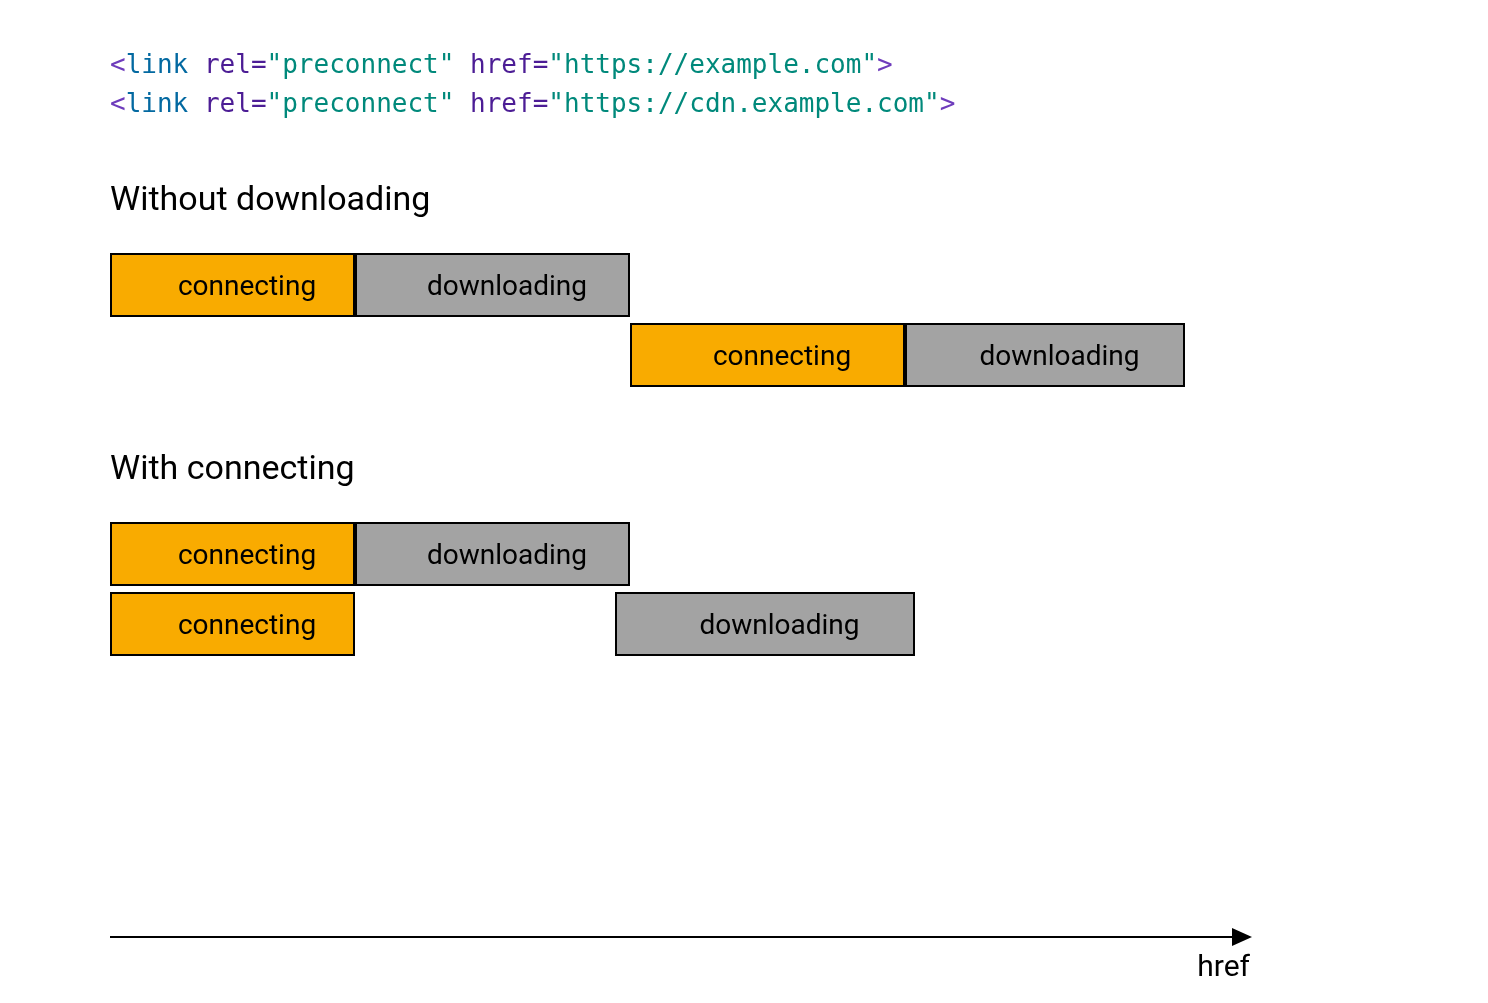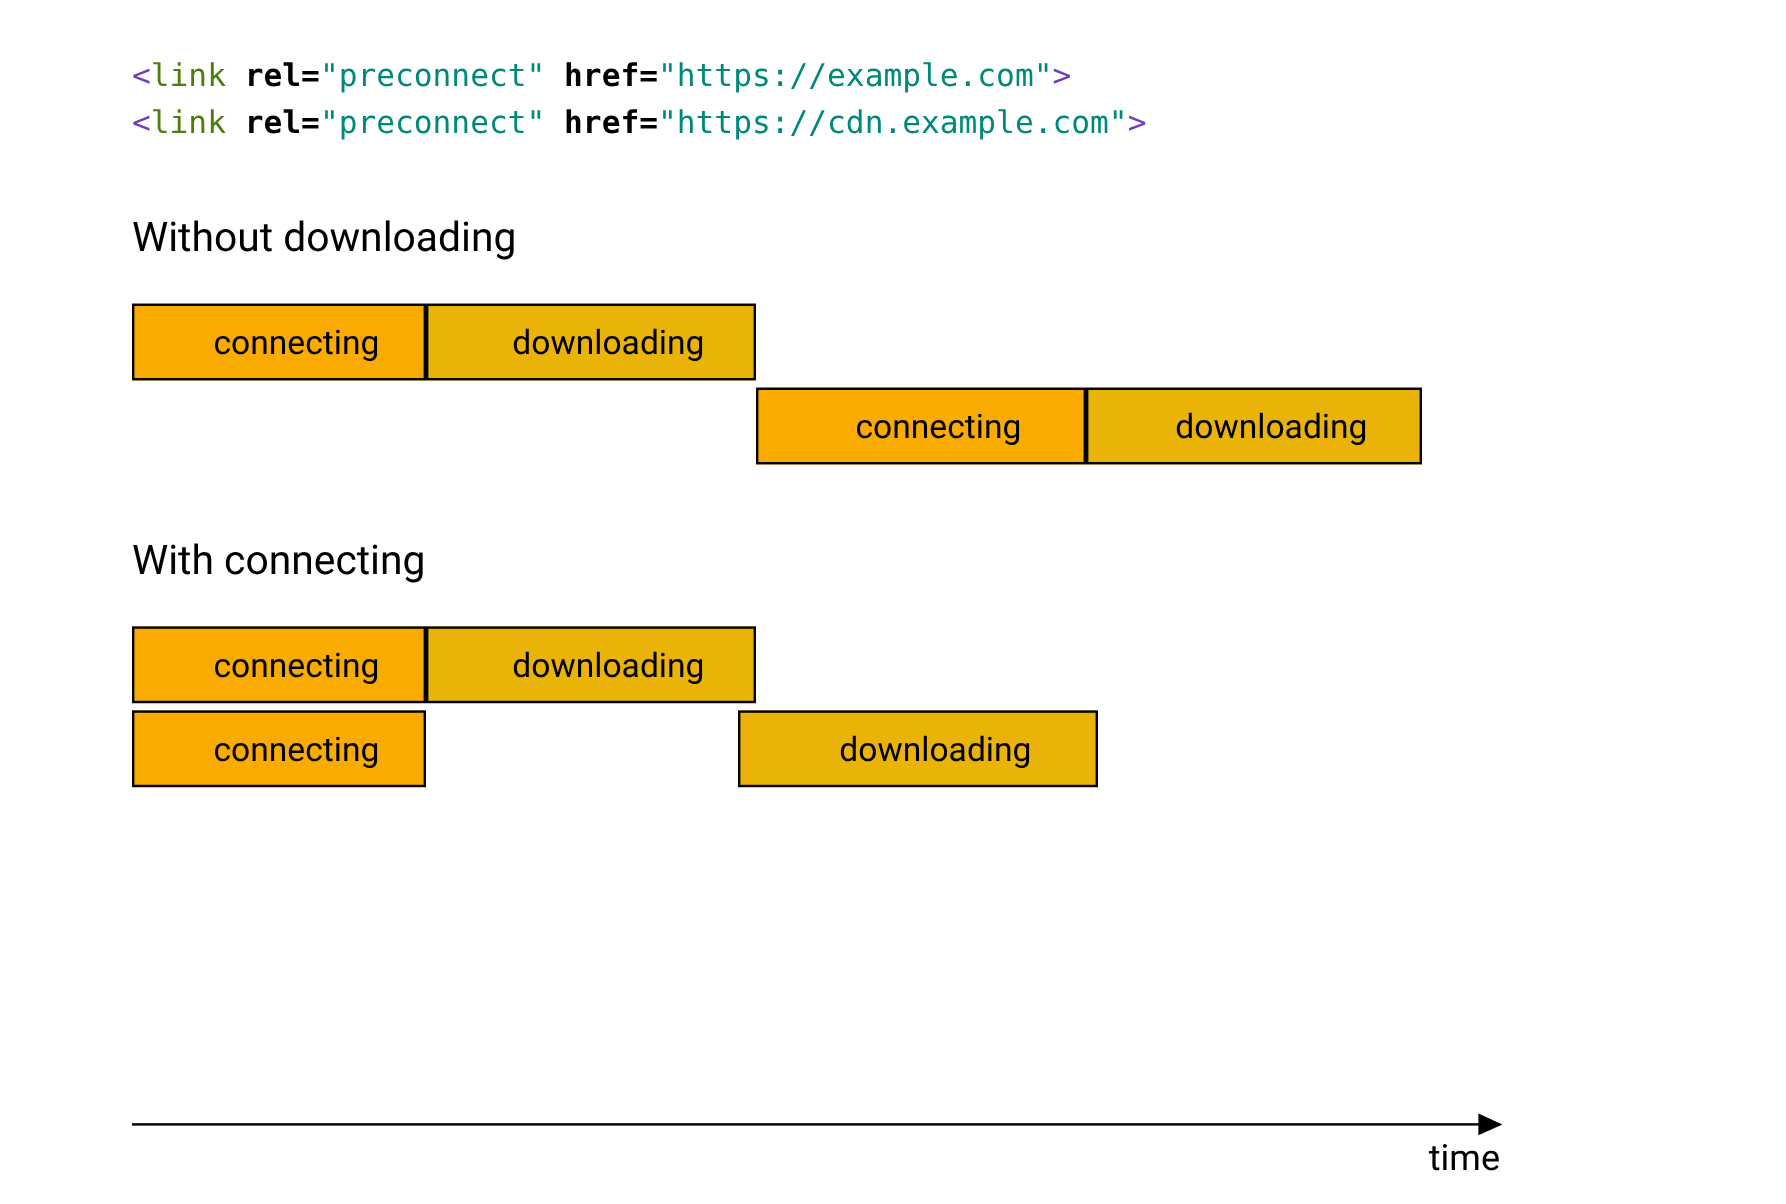--- a/index.html
+++ b/index.html
@@ -18,22 +18,22 @@
     .code-block {
       font-family: 'Consolas', 'Monaco', monospace;
       font-size: 26px;
       line-height: 1.5;
       margin-bottom: 55px;
     }
     .code-line {
       white-space: nowrap;
     }
     .tok-bracket { color: #6e3cbc; }
-    .tok-tag { color: #4d7c0f; }
-    .tok-attr { color: #000000; font-weight: bold; }
+    .tok-tag { color: #0369a1; }
+    .tok-attr { color: #4c1d95; }
     .tok-val { color: #00897b; }
     .section-heading {
       font-size: 34px;
       font-weight: 400;
       color: #000000;
       margin-bottom: 35px;
     }
     .timeline-group {
       margin-bottom: 60px;
     }
@@ -49,21 +49,21 @@
       height: 64px;
       border: 2px solid #000000;
       display: flex;
       align-items: center;
       justify-content: center;
       font-size: 28px;
       color: #000000;
       padding-left: 29px;
     }
     .bar-connecting { background: #f9ab00; }
-    .bar-downloading { background: #eab308; }
+    .bar-downloading { background: #a3a3a3; }
     .axis-wrap {
       position: absolute;
       left: 110px;
       bottom: 65px;
       width: 1140px;
     }
     .axis-line {
       position: relative;
       height: 2px;
       background: #000000;
@@ -119,14 +119,14 @@
   <div class="timeline-track">
     <div class="bar bar-connecting" style="left:0px;width:245px;">connecting</div>
     <div class="bar bar-downloading" style="left:505px;width:300px;">downloading</div>
   </div>
 </div>
 
 <div class="axis-wrap">
   <div class="axis-line">
     <div class="axis-arrow"></div>
   </div>
-  <div class="axis-label">time</div>
+  <div class="axis-label">href</div>
 </div>
 
 </body></html>

